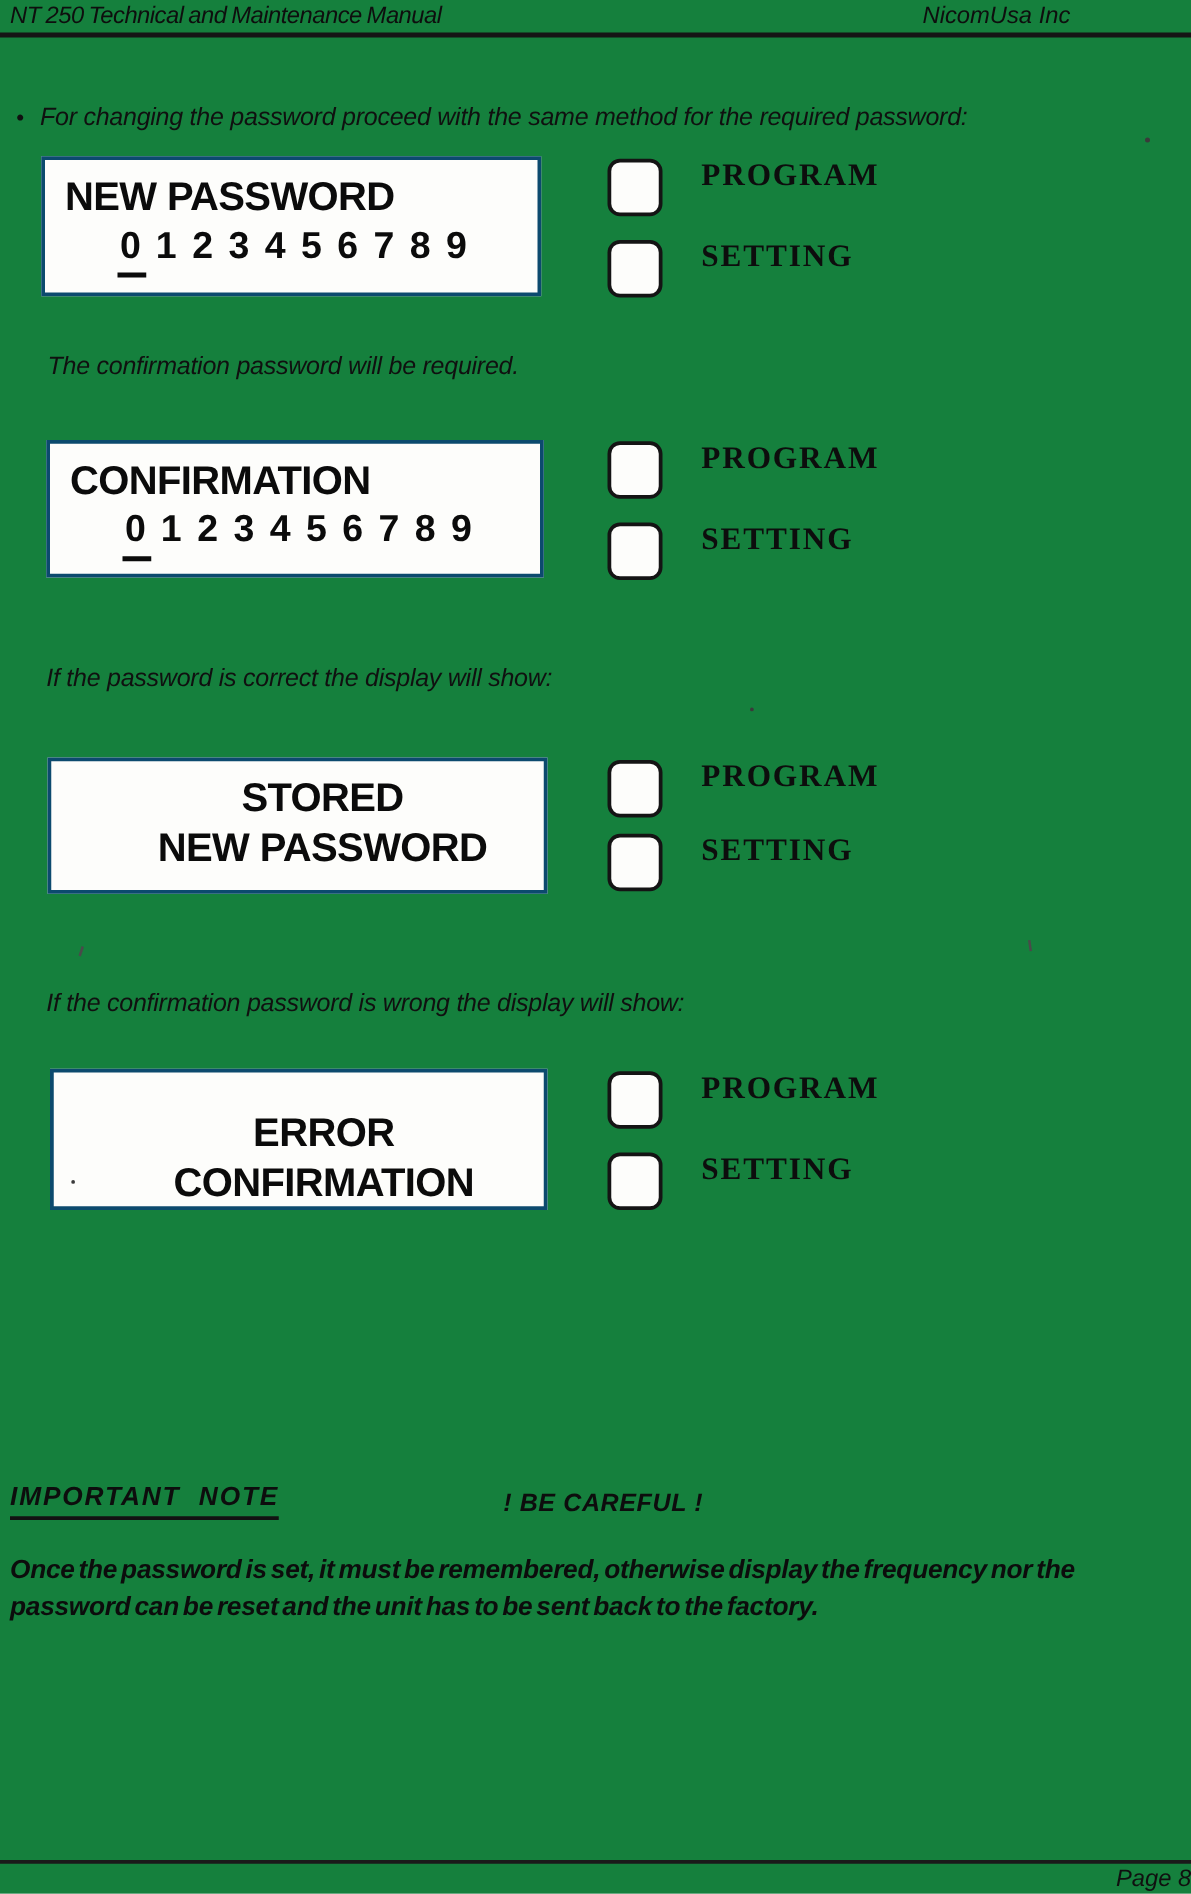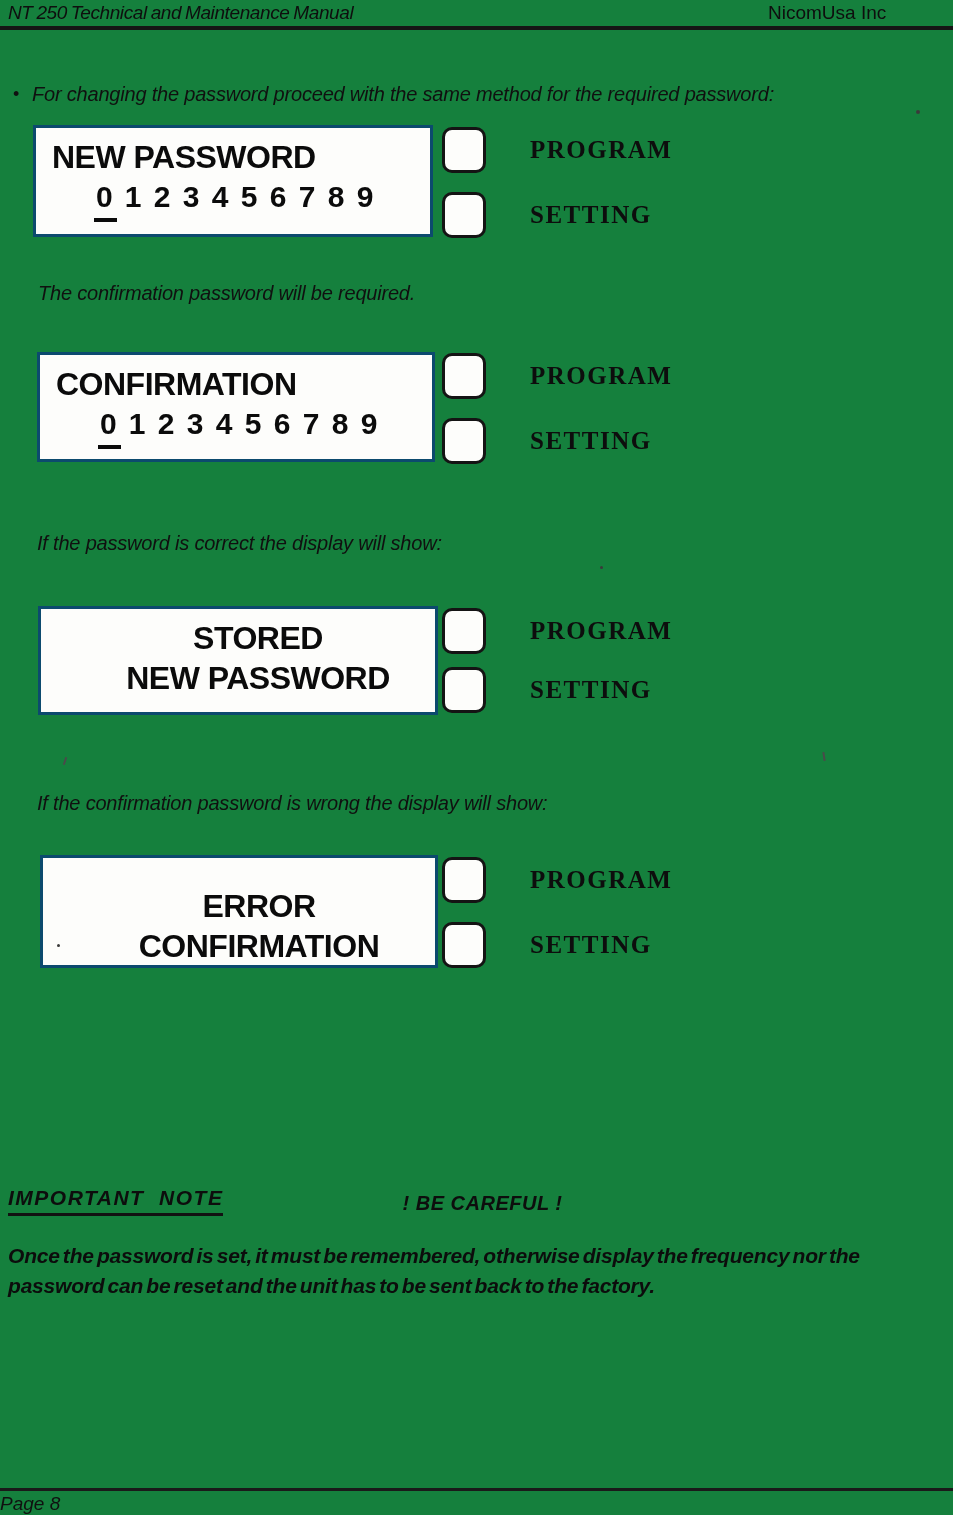--- a/index.html
+++ b/index.html
@@ -11,22 +11,22 @@
     color:#111;
     overflow:hidden;
   }
   
   .hdr-left{
     position:absolute;left:8px;top:2px;
     font-size:19px;font-style:italic;letter-spacing:-0.4px;word-spacing:-1px;
     color:#0e0e0e;
   }
   .hdr-right{
-    position:absolute;left:768px;top:2px;
-    font-size:19px;color:#0e0e0e;text-align:right;
+    position:absolute;left:738px;top:2px;
+    font-size:19px;font-style:italic;color:#0e0e0e;text-align:right;
   }
   .hdr-rule{
     position:absolute;left:0;top:26px;width:953px;height:4px;
     background:#151515;
   }
   
   .para{
     position:absolute;
     font-size:20px;font-style:italic;letter-spacing:-0.2px;
     color:#101010;white-space:nowrap;
@@ -58,22 +58,22 @@
     letter-spacing:2px;color:#0b0b0b;white-space:nowrap;
   }
   .dsel{
     display:inline-block;
     border-bottom:4px solid #0b0b0b;
     padding:0 2px 1px 2px;
     margin-right:8px;
   }
   
   .btnrow{
-    position:absolute;left:442px;
-    display:flex;align-items:center;gap:44px;height:46px;
+    position:absolute;left:486px;
+    display:flex;gap:31px;height:46px;
   }
   .key{
     width:44px;height:46px;
     border:3px solid #141414;border-radius:10px;
     background:#fdfdfb;box-sizing:border-box;
   }
   .keylabel{
     font-family:"Liberation Serif",serif;
     font-weight:bold;font-size:25px;letter-spacing:1.5px;
     color:#0d0d0d;white-space:nowrap;
@@ -97,21 +97,21 @@
     letter-spacing:-0.2px;word-spacing:-2.5px;line-height:30px;
     color:#0c0c0c;
   }
   
   .foot-rule{
     position:absolute;left:0;top:1488px;width:953px;height:3px;
     background:#1a1a1a;
   }
   .foot-page{
     position:absolute;left:0;top:1493px;width:953px;
-    text-align:left;font-size:19px;font-style:italic;color:#101010;
+    text-align:right;font-size:19px;font-style:italic;color:#101010;
   }
   
   .speck{position:absolute;background:#3a3a3a;border-radius:50%;}
   .tick{position:absolute;background:#4a4a4a;}
 </style>
 </head>
 <body>
 
 <div class="page">
 

